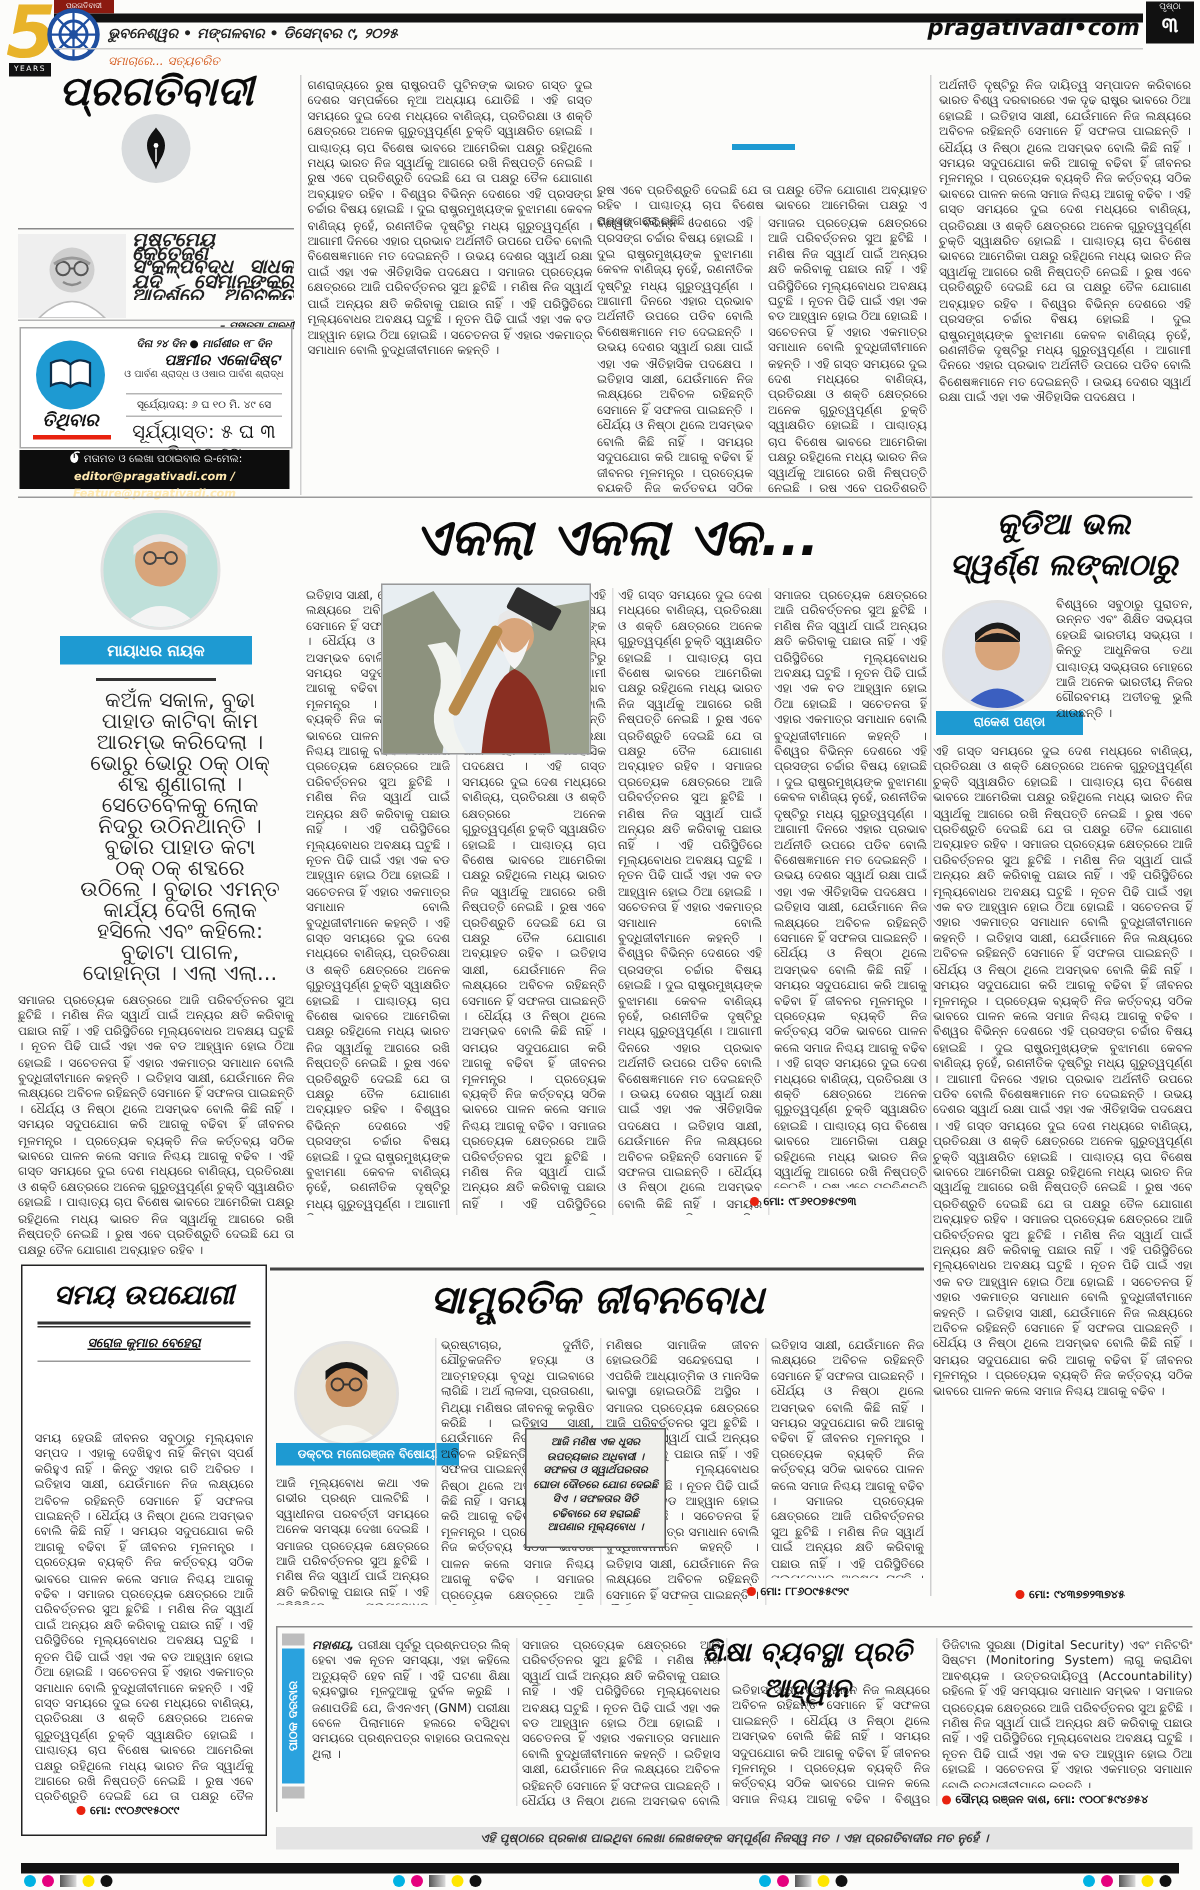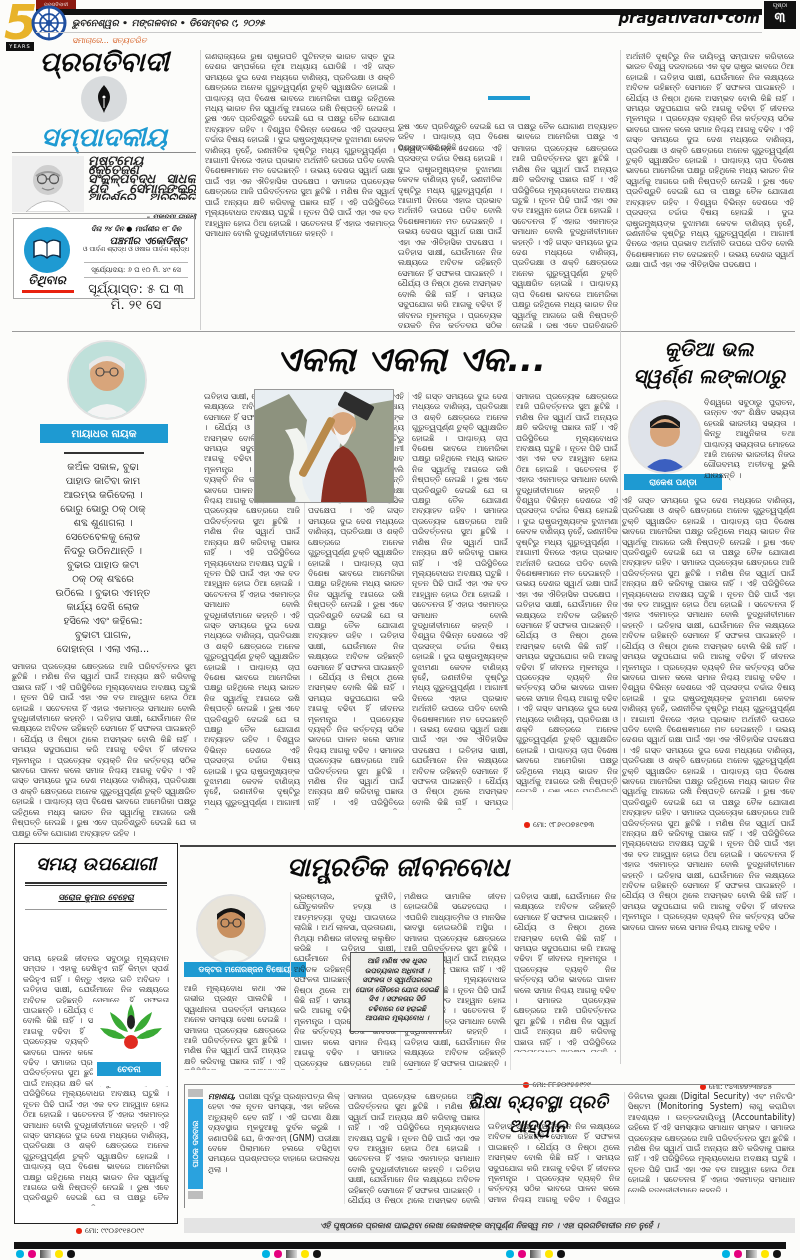--- a/index.html
+++ b/index.html
@@ -9,21 +9,21 @@
   .col{position:absolute;overflow:hidden;text-align:justify;font-size:8px;line-height:10.4px;color:#1c1c1c;}
   .col span{word-break:break-word;}
   .vrule{position:absolute;width:1px;background:#cfcfcf;}
   .hrule{position:absolute;height:1px;background:#b5b5b5;}
   .center{text-align:center;}
   .bold{font-weight:bold;font-style:italic;}
   .namebox{position:absolute;background:#1e9ad2;color:#fff;font-weight:bold;
            display:flex;align-items:center;justify-content:center;}
   .photo{position:absolute;border-radius:50%;overflow:hidden;border:2px solid #e2e2e2;}
   .reddot{display:inline-block;width:6px;height:6px;border-radius:50%;background:#e8220f;margin-right:3px;vertical-align:middle;}
-  .phone{position:absolute;font-size:7.5px;font-weight:normal;text-align:center;color:#111;margin-top:24px;}
+  .phone{position:absolute;font-size:7.5px;font-weight:bold;text-align:left;color:#111;}
   .dotgroup{position:absolute;top:1250px;display:flex;gap:4px;align-items:center;}
   .dot{width:8px;height:8px;border-radius:50%;}
   .dsq{width:11px;height:8px;background:linear-gradient(90deg,#555,#ddd);}
   .gutter{position:absolute;width:1px;background:#ddd;}
 </style>
 </head>
 <body>
 
 <div id="page">
 
@@ -59,21 +59,20 @@
   <div class="abs center bold" style="left:12px;top:46px;width:184px;font-size:27px;color:#0b0b0b;">ପ୍ରଗତିବାଦୀ</div>
 
   <div class="abs" style="left:81px;top:76px;width:46px;height:46px;border-radius:50%;background:#d8dbdd;display:flex;align-items:center;justify-content:center;">
     <svg width="22" height="30" viewBox="0 0 22 30">
       <path d="M11 1 C14 5 17 8 17 13 C17 19 13 23 11 29 C9 23 5 19 5 13 C5 8 8 5 11 1 Z" fill="#111"></path>
       <circle cx="11" cy="13" r="1.6" fill="#fff"></circle>
       <line x1="11" y1="15" x2="11" y2="24" stroke="#fff" stroke-width="1"></line>
     </svg>
   </div>
 
-  <div class="abs center bold" style="left:12px;top:122px;width:184px;font-size:26px;color:#1e9ad2;">ସମ୍ପାଦକୀୟ</div>
   <div class="hrule" style="left:12px;top:152px;width:184px;background:#8a8a8a;"></div>
 
   <svg class="abs" style="left:12px;top:156px;" width="72" height="56" viewBox="0 0 72 56">
     <rect width="72" height="56" fill="#efefef"></rect>
     <circle cx="36" cy="24" r="15" fill="#cfcfcf"></circle>
     <circle cx="30" cy="23" r="4.5" fill="none" stroke="#555" stroke-width="1.3"></circle>
     <circle cx="42" cy="23" r="4.5" fill="none" stroke="#555" stroke-width="1.3"></circle>
     <line x1="34.5" y1="23" x2="37.5" y2="23" stroke="#555" stroke-width="1.3"></line>
     <path d="M24 20 Q36 12 48 20" fill="none" stroke="#9a9a9a" stroke-width="2"></path>
     <path d="M14 56 Q36 34 58 56 Z" fill="#fff" stroke="#bbb"></path>
@@ -96,20 +95,31 @@
     <div class="abs" style="left:8px;top:71px;width:52px;height:2.5px;background:#e8220f;"></div>
     <div class="abs center bold" style="left:68px;top:6px;width:108px;font-size:7px;line-height:9px;color:#111;">ଦିନା ୨୪ ଦିନ ● ମାର୍ଗଶୀର ୧୮ ଦିନ</div>
     <div class="abs center bold" style="left:80px;top:16px;width:108px;font-size:10px;color:#111;">ପଞ୍ଚମୀର ଏକୋଦିଷ୍ଟ</div>
     <div class="abs center" style="left:68px;top:26px;width:108px;font-size:6.5px;line-height:8px;color:#222;">ଓ ପାର୍ବଣ ଶ୍ରାଦ୍ଧ ଓ ଓଷାର ପାର୍ବଣ ଶ୍ରାଦ୍ଧ</div>
     <div class="hrule" style="left:70px;top:43px;width:104px;"></div>
     <div class="abs center" style="left:68px;top:47px;width:108px;font-size:7px;color:#111;">ସୂର୍ଯ୍ୟୋଦୟ: ୬ ଘ ୧୦ ମି. ୪୯ ସେ</div>
     <div class="hrule" style="left:70px;top:58px;width:104px;"></div>
     <div class="abs center" style="left:68px;top:62px;width:108px;font-size:13px;color:#111;">ସୂର୍ଯ୍ୟାସ୍ତ: ୫ ଘ ୩ ମି. ୨୧ ସେ</div>
   </div>
 
+  <div class="abs" style="left:13px;top:300px;width:180px;height:26px;background:#0d0d0d;color:#fff;text-align:center;">
+    <div style="font-size:7px;line-height:12px;">
+      <svg width="9" height="9" viewBox="0 0 10 10" style="vertical-align:-1px;">
+        <ellipse cx="5" cy="6" rx="3" ry="3.6" fill="#fff"></ellipse>
+          <line x1="5" y1="3" x2="5" y2="6" stroke="#000" stroke-width="0.8"></line>
+        <path d="M5 2 Q8 1 9 2" stroke="#fff" fill="none" stroke-width="1"></path>
+      </svg>
+      <span>ମତାମତ ଓ ଲେଖା ପଠାଇବାର ଇ-ମେଲ:</span>
+    </div>
+    <div class="bold" style="font-size:7.5px;line-height:11px;color:#ffe9b0;">editor@pragativadi.com / Feature@pragativadi.com</div>
+  </div>
 
   <div class="hrule" style="left:12px;top:331px;width:783px;background:#9a9a9a;"></div>
 
   <div class="vrule" style="left:200px;top:50px;height:280px;"></div>
   <div class="vrule" style="left:620px;top:50px;height:1014px;"></div>
 
   <div class="col" style="left:205px;top:52px;width:190px;height:276px;">
     <span>ଗଣରାଜ୍ୟରେ ରୁଷ ରାଷ୍ଟ୍ରପତି ପୁଟିନଙ୍କ ଭାରତ ଗସ୍ତ ଦୁଇ ଦେଶର ସମ୍ପର୍କରେ ନୂଆ ଅଧ୍ୟାୟ ଯୋଡିଛି ।</span> <span>ଏହି ଗସ୍ତ ସମୟରେ ଦୁଇ ଦେଶ ମଧ୍ୟରେ ବାଣିଜ୍ୟ, ପ୍ରତିରକ୍ଷା ଓ ଶକ୍ତି କ୍ଷେତ୍ରରେ ଅନେକ ଗୁରୁତ୍ୱପୂର୍ଣ୍ଣ ଚୁକ୍ତି ସ୍ୱାକ୍ଷରିତ ହୋଇଛି । ପାଶ୍ଚାତ୍ୟ ଚାପ ବିଶେଷ ଭାବରେ ଆମେରିକା ପକ୍ଷରୁ ରହିଥିଲେ ମଧ୍ୟ ଭାରତ ନିଜ ସ୍ୱାର୍ଥକୁ ଆଗରେ ରଖି ନିଷ୍ପତ୍ତି ନେଇଛି । ରୁଷ ଏବେ ପ୍ରତିଶ୍ରୁତି ଦେଇଛି ଯେ ତା ପକ୍ଷରୁ ତୈଳ ଯୋଗାଣ ଅବ୍ୟାହତ ରହିବ ।</span> <span>ବିଶ୍ୱର ବିଭିନ୍ନ ଦେଶରେ ଏହି ପ୍ରସଙ୍ଗ ଚର୍ଚ୍ଚାର ବିଷୟ ହୋଇଛି । ଦୁଇ ରାଷ୍ଟ୍ରମୁଖ୍ୟଙ୍କ ବୁଝାମଣା କେବଳ ବାଣିଜ୍ୟ ନୁହେଁ, ରଣନୀତିକ ଦୃଷ୍ଟିରୁ ମଧ୍ୟ ଗୁରୁତ୍ୱପୂର୍ଣ୍ଣ । ଆଗାମୀ ଦିନରେ ଏହାର ପ୍ରଭାବ ଅର୍ଥନୀତି ଉପରେ ପଡିବ ବୋଲି ବିଶେଷଜ୍ଞମାନେ ମତ ଦେଇଛନ୍ତି । ଉଭୟ ଦେଶର ସ୍ୱାର୍ଥ ରକ୍ଷା ପାଇଁ ଏହା ଏକ ଐତିହାସିକ ପଦକ୍ଷେପ ।</span> <span>ସମାଜର ପ୍ରତ୍ୟେକ କ୍ଷେତ୍ରରେ ଆଜି ପରିବର୍ତ୍ତନର ସୁଅ ଛୁଟିଛି । ମଣିଷ ନିଜ ସ୍ୱାର୍ଥ ପାଇଁ ଅନ୍ୟର କ୍ଷତି କରିବାକୁ ପଛାଉ ନାହିଁ । ଏହି ପରିସ୍ଥିତିରେ ମୂଲ୍ୟବୋଧର ଅବକ୍ଷୟ ଘଟୁଛି । ନୂତନ ପିଢି ପାଇଁ ଏହା ଏକ ବଡ ଆହ୍ୱାନ ହୋଇ ଠିଆ ହୋଇଛି । ସଚେତନତା ହିଁ ଏହାର ଏକମାତ୍ର ସମାଧାନ ବୋଲି ବୁଦ୍ଧିଜୀବୀମାନେ କହନ୍ତି ।</span>
   </div>
 
@@ -139,21 +149,21 @@
       <circle cx="45" cy="30" r="4" fill="none" stroke="#444" stroke-width="1.2"></circle>
       <line x1="35" y1="30" x2="41" y2="30" stroke="#444" stroke-width="1.2"></line>
       <path d="M12 76 Q38 48 64 76 Z" fill="#f4f4f4"></path>
     </svg>
   </div>
   <div class="namebox" style="left:40px;top:424px;width:128px;height:19px;font-size:10.5px;">
     <span>ମାୟାଧର ନାୟକ</span>
   </div>
   <div class="abs" style="left:64px;top:452px;width:80px;height:2px;background:#333;"></div>
 
-  <div class="abs center" style="left:13px;top:460px;width:180px;font-size:10px;line-height:14px;color:#222;">
+  <div class="abs center" style="left:30px;top:460px;width:180px;font-size:14px;line-height:14px;color:#222;">
     <div>କଅଁଳ ସକାଳ, ବୁଢା</div>
     <div>ପାହାଡ କାଟିବା କାମ</div>
     <div>ଆରମ୍ଭ କରିଦେଲା ।</div>
     <div>ଭୋରୁ ଭୋରୁ ଠକ୍ ଠାକ୍</div>
     <div>ଶବ୍ଦ ଶୁଣାଗଲା ।</div>
     <div>ସେତେବେଳକୁ ଲୋକ</div>
     <div>ନିଦରୁ ଉଠିନଥାନ୍ତି ।</div>
     <div>ବୁଢାର ପାହାଡ କଟା</div>
     <div>ଠକ୍ ଠକ୍ ଶବ୍ଦରେ</div>
     <div>ଉଠିଲେ । ବୁଢାର ଏମନ୍ତ</div>
@@ -231,34 +241,20 @@
 
   <div class="abs" style="left:14px;top:843px;width:162px;height:379px;border:1.5px solid #222;background:#fff;">
     <div class="center bold" style="margin-top:9px;font-size:18px;color:#0a0a0a;">ସମୟ ଉପଯୋଗୀ</div>
     <div style="margin:7px 10px 0;height:2px;background:#333;"></div>
     <div style="margin:1px 10px 0;height:1px;background:#333;"></div>
     <div class="center bold" style="margin-top:6px;font-size:8.5px;text-decoration:underline;color:#111;">ସରୋଜ କୁମାର ବେହେରା</div>
     <div style="margin:6px 10px 0;height:1px;background:#999;"></div>
     <div class="col" style="left:8px;top:110px;width:146px;height:252px;">
       <span>ସମୟ ହେଉଛି ଜୀବନର ସବୁଠାରୁ ମୂଲ୍ୟବାନ ସମ୍ପଦ । ଏହାକୁ ଦେଖିହୁଏ ନାହିଁ କିମ୍ବା ସ୍ପର୍ଶ କରିହୁଏ ନାହିଁ । କିନ୍ତୁ ଏହାର ଗତି ଅବିରତ ।</span> <span>ଇତିହାସ ସାକ୍ଷୀ, ଯେଉଁମାନେ ନିଜ ଲକ୍ଷ୍ୟରେ ଅବିଚଳ ରହିଛନ୍ତି ସେମାନେ ହିଁ ସଫଳତା ପାଇଛନ୍ତି । ଧୈର୍ଯ୍ୟ ଓ ନିଷ୍ଠା ଥିଲେ ଅସମ୍ଭବ ବୋଲି କିଛି ନାହିଁ । ସମୟର ସଦୁପଯୋଗ କରି ଆଗକୁ ବଢିବା ହିଁ ଜୀବନର ମୂଳମନ୍ତ୍ର । ପ୍ରତ୍ୟେକ ବ୍ୟକ୍ତି ନିଜ କର୍ତ୍ତବ୍ୟ ସଠିକ ଭାବରେ ପାଳନ କଲେ ସମାଜ ନିଶ୍ଚୟ ଆଗକୁ ବଢିବ ।</span> <span>ସମାଜର ପ୍ରତ୍ୟେକ କ୍ଷେତ୍ରରେ ଆଜି ପରିବର୍ତ୍ତନର ସୁଅ ଛୁଟିଛି । ମଣିଷ ନିଜ ସ୍ୱାର୍ଥ ପାଇଁ ଅନ୍ୟର କ୍ଷତି କରିବାକୁ ପଛାଉ ନାହିଁ । ଏହି ପରିସ୍ଥିତିରେ ମୂଲ୍ୟବୋଧର ଅବକ୍ଷୟ ଘଟୁଛି । ନୂତନ ପିଢି ପାଇଁ ଏହା ଏକ ବଡ ଆହ୍ୱାନ ହୋଇ ଠିଆ ହୋଇଛି । ସଚେତନତା ହିଁ ଏହାର ଏକମାତ୍ର ସମାଧାନ ବୋଲି ବୁଦ୍ଧିଜୀବୀମାନେ କହନ୍ତି ।</span> <span>ଏହି ଗସ୍ତ ସମୟରେ ଦୁଇ ଦେଶ ମଧ୍ୟରେ ବାଣିଜ୍ୟ, ପ୍ରତିରକ୍ଷା ଓ ଶକ୍ତି କ୍ଷେତ୍ରରେ ଅନେକ ଗୁରୁତ୍ୱପୂର୍ଣ୍ଣ ଚୁକ୍ତି ସ୍ୱାକ୍ଷରିତ ହୋଇଛି । ପାଶ୍ଚାତ୍ୟ ଚାପ ବିଶେଷ ଭାବରେ ଆମେରିକା ପକ୍ଷରୁ ରହିଥିଲେ ମଧ୍ୟ ଭାରତ ନିଜ ସ୍ୱାର୍ଥକୁ ଆଗରେ ରଖି ନିଷ୍ପତ୍ତି ନେଇଛି । ରୁଷ ଏବେ ପ୍ରତିଶ୍ରୁତି ଦେଇଛି ଯେ ତା ପକ୍ଷରୁ ତୈଳ ଯୋଗାଣ ଅବ୍ୟାହତ ରହିବ ।</span>
     </div>
-    <div class="abs" style="left:78px;top:158px;width:76px;height:84px;background:#fff;text-align:center;">
-      <svg width="66" height="56" viewBox="0 0 66 56">
-        <path d="M33 2 Q40 16 33 28 Q26 16 33 2 Z" fill="#3aaa35"></path>
-        <path d="M12 10 Q26 18 30 30 Q16 28 12 10 Z" fill="#3aaa35"></path>
-        <path d="M54 10 Q40 18 36 30 Q50 28 54 10 Z" fill="#3aaa35"></path>
-        <path d="M2 26 Q18 26 28 36 Q12 40 2 26 Z" fill="#3aaa35"></path>
-        <path d="M64 26 Q48 26 38 36 Q54 40 64 26 Z" fill="#3aaa35"></path>
-        <ellipse cx="33" cy="20" rx="4" ry="7" fill="#222"></ellipse>
-        <circle cx="33" cy="40" r="7" fill="#e02b20"></circle>
-      </svg>
-      <div class="namebox" style="position:relative;left:4px;width:64px;height:14px;font-size:8.5px;">
-        <span>ଚେତନା</span>
-      </div>
-    </div>
     <div class="phone" style="left:36px;top:358px;width:118px;">
       <span class="reddot"></span><span>ମୋ: ୯୯୦୬୯୧୫୦୯୯</span>
     </div>
   </div>
 
   <div class="abs" style="left:180px;top:845px;width:436px;height:2px;background:#444;"></div>
   <div class="abs center bold" style="left:180px;top:852px;width:436px;font-size:26px;color:#0a0a0a;">ସାମ୍ପ୍ରତିକ ଜୀବନବୋଧ</div>
 
   <div class="photo" style="left:196px;top:894px;width:66px;height:66px;background:#e8e4da;">
     <svg width="66" height="66" viewBox="0 0 66 66">

